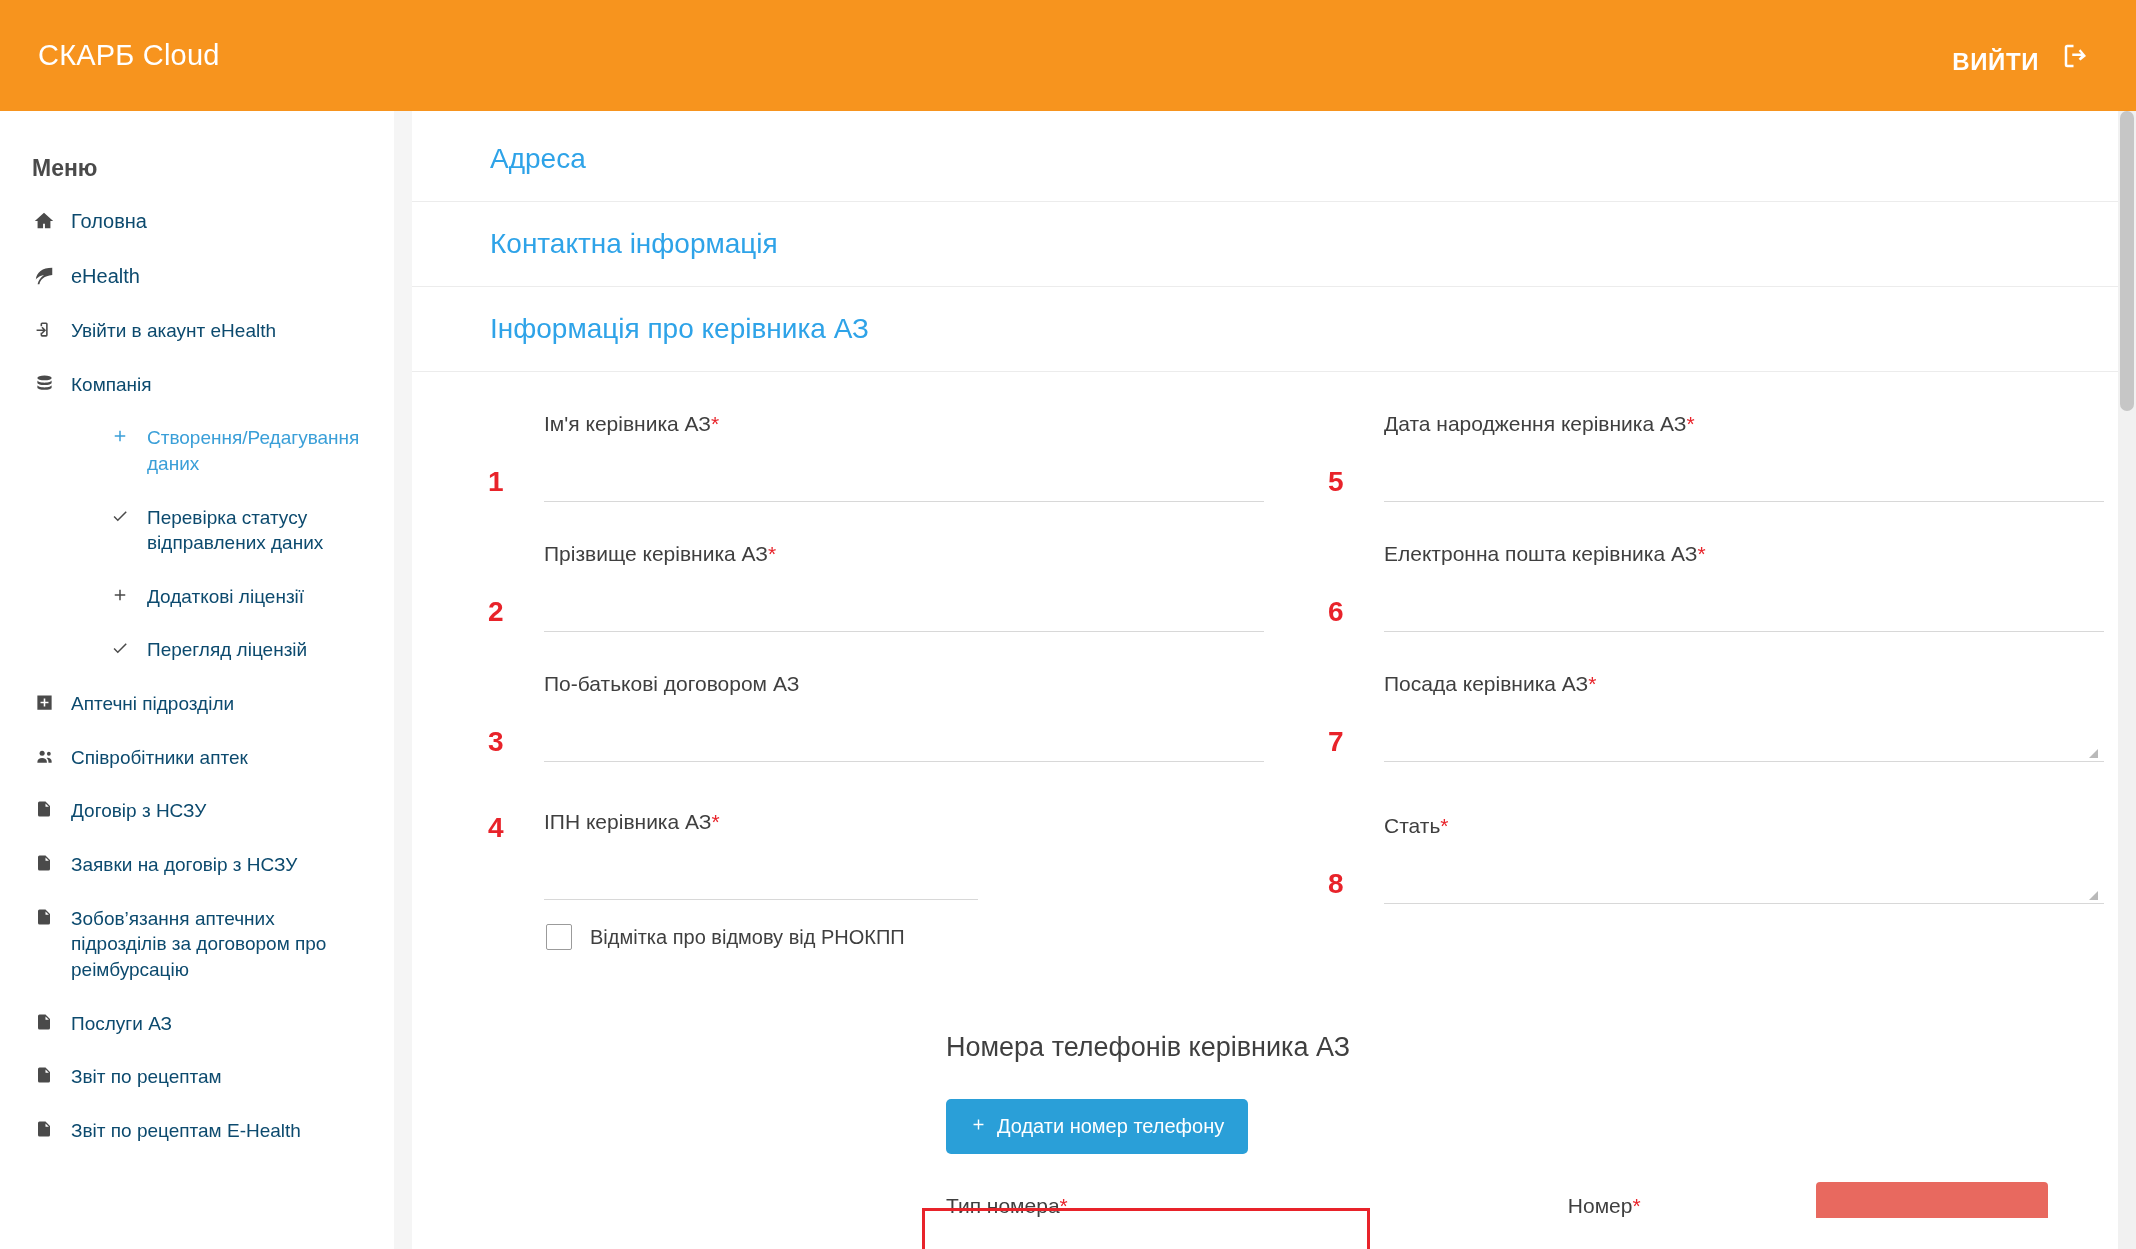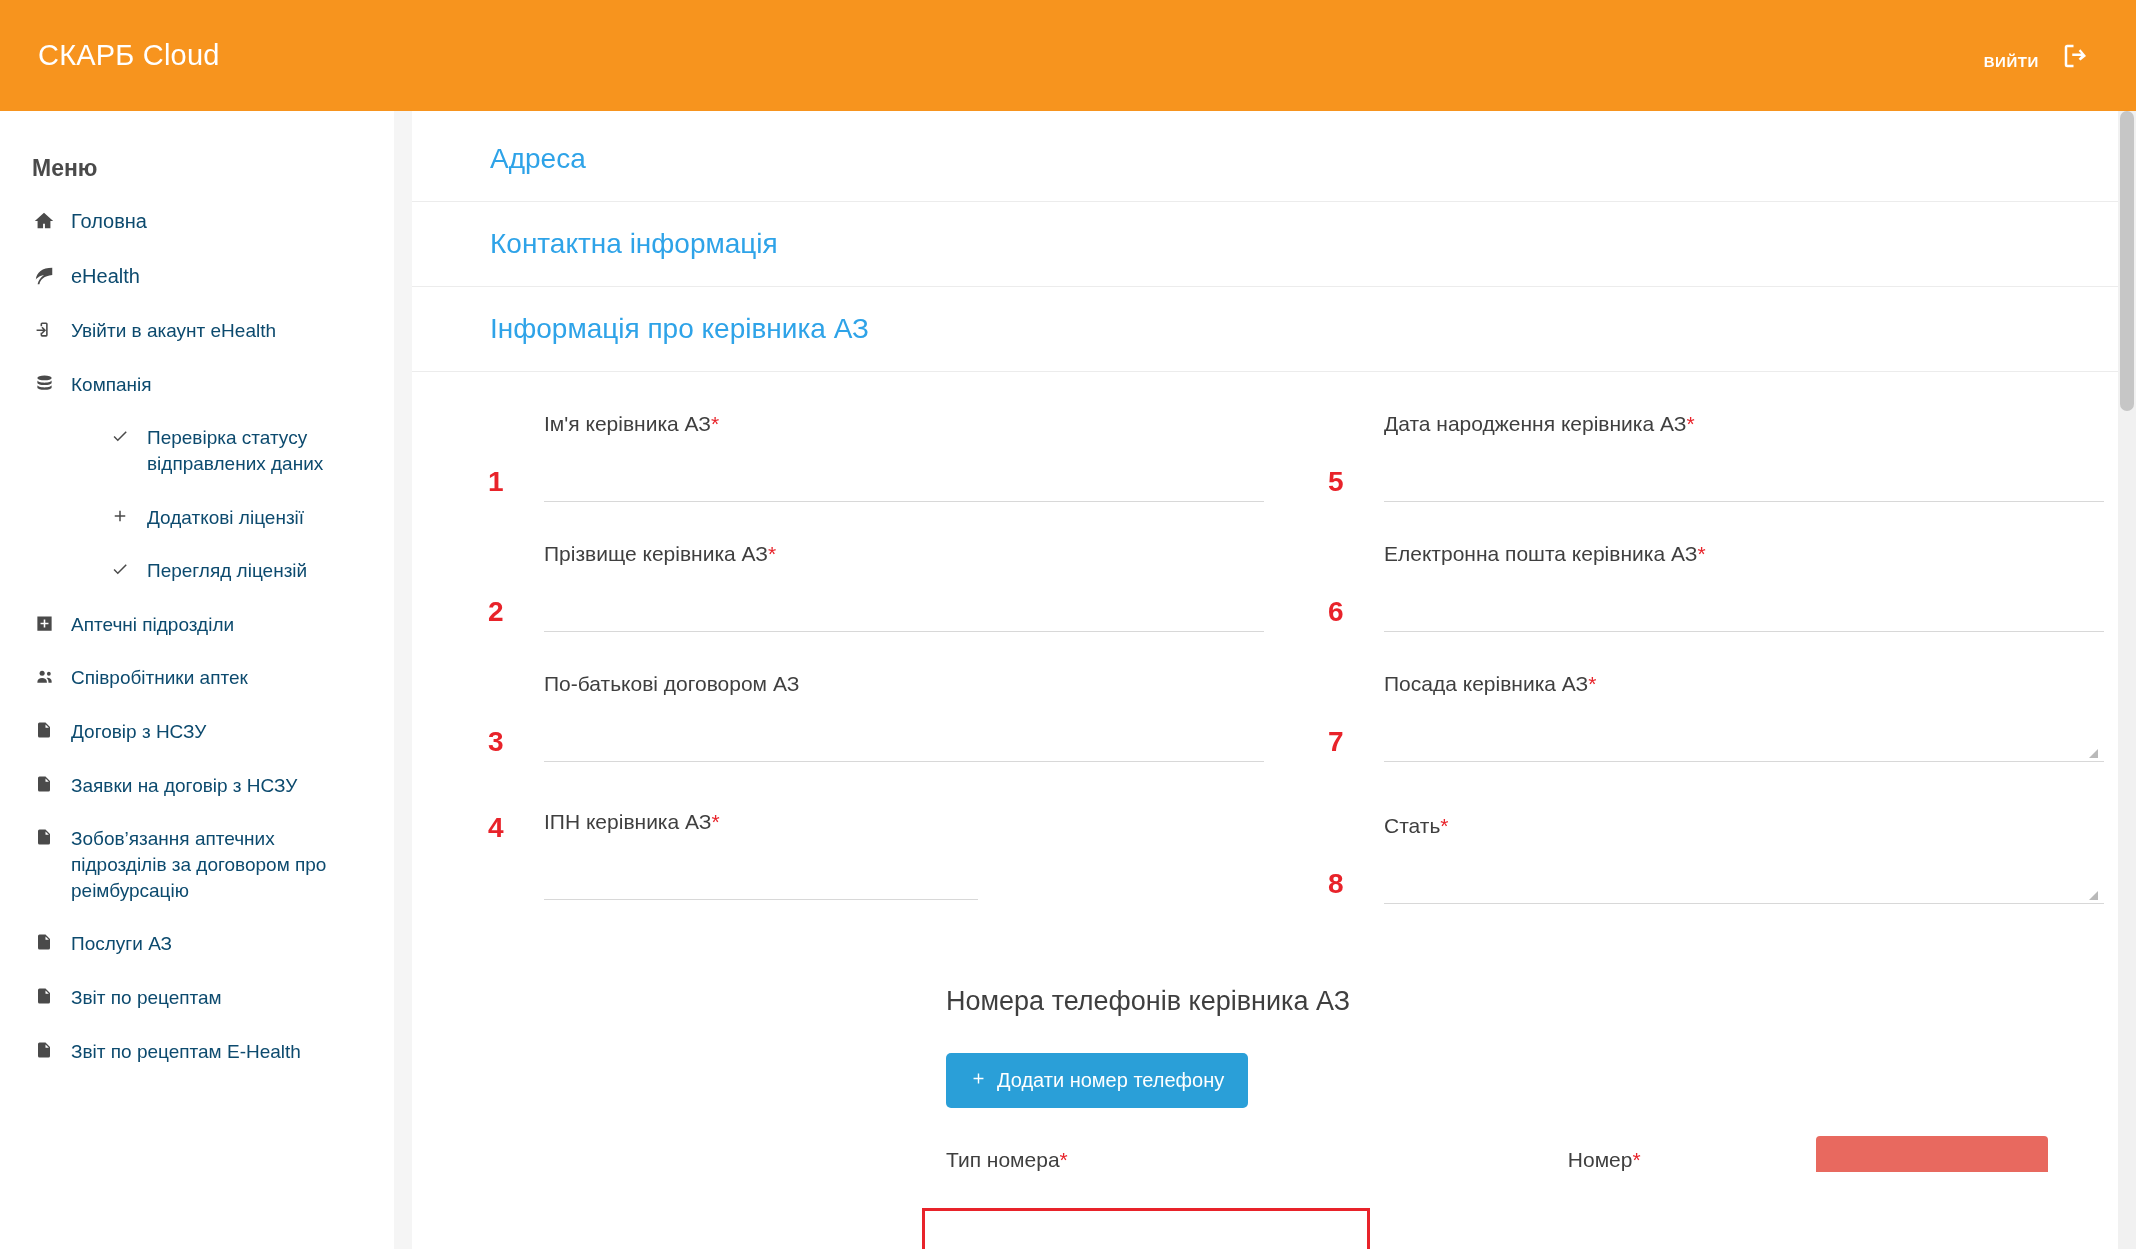--- a/index.html
+++ b/index.html
@@ -26,21 +26,21 @@
     padding-left: 38px;
     letter-spacing: 0.2px;
     white-space: nowrap;
   }
   .logout-wrap {
     display: flex; align-items: center; gap: 22px;
     padding-right: 45px;
   }
   .logout-label {
     color: #ffffff;
-    font-size: 15px;
+    font-size: 24px;
     font-weight: bold;
     letter-spacing: 0.6px;
     margin-top: 12px;
   }
   .logout-icon { color: #fff; display: flex; align-items: center; }
 
   
   .sidebar {
     position: absolute; top: 111px; left: 0;
     width: 412px; height: 1138px;
@@ -239,20 +239,28 @@
     <div class="nav-item lvl2">
       <span class="ico">
         <svg width="19" height="19" viewBox="0 0 24 24" fill="#4a4a4a">
             <ellipse cx="12" cy="5" rx="9" ry="3"></ellipse>
             <path d="M3 8v3c0 1.7 4 3 9 3s9-1.3 9-3V8c0 1.7-4 3-9 3s-9-1.3-9-3zm0 6v3c0 1.7 4 3 9 3s9-1.3 9-3v-3c0 1.7-4 3-9 3s-9-1.3-9-3z"></path>
           </svg>
       </span>
       <span>Компанія</span>
     </div>
 
+    <div class="nav-item lvl3 active">
+      <span class="ico">
+        <svg width="18" height="18" viewBox="0 0 24 24" fill="currentColor">
+            <path d="M11 5h2v6h6v2h-6v6h-2v-6H5v-2h6V5z"></path>
+          </svg>
+      </span>
+      <span>Створення/Редагування даних</span>
+    </div>
 
     <div class="nav-item lvl3">
       <span class="ico">
         <svg width="18" height="18" viewBox="0 0 24 24" fill="#4a4a4a">
             <path d="M9 16.2 4.8 12l-1.4 1.4L9 19 21 7l-1.4-1.4L9 16.2z"></path>
           </svg>
       </span>
       <span>Перевірка статусу відправлених даних</span>
     </div>
 
@@ -379,20 +387,24 @@
             <div class="field-label"><span>По-батькові договором АЗ</span></div>
             <input class="field-input" value="" style="">
             <div class="step">3</div>
           </div>
 
           <div class="field" style="margin-top:48px;">
             <div class="field-label"><span>ІПН керівника АЗ</span><span class="req">*</span></div>
             <input class="field-input" style="width: 434px;" value="">
             <div class="step" style="bottom:auto; top:2px;">4</div>
 
+            <div class="checkbox-row">
+              <span class="cbx"></span>
+              <span class="cbx-label">Відмітка про відмову від РНОКПП</span>
+            </div>
           </div>
 
         </div>
 
         <div class="col right">
 
           <div class="field">
             <div class="field-label"><span>Дата народження керівника АЗ</span><span class="req">*</span></div>
             <input class="field-input" value="" style="">
             <div class="step">5</div>

